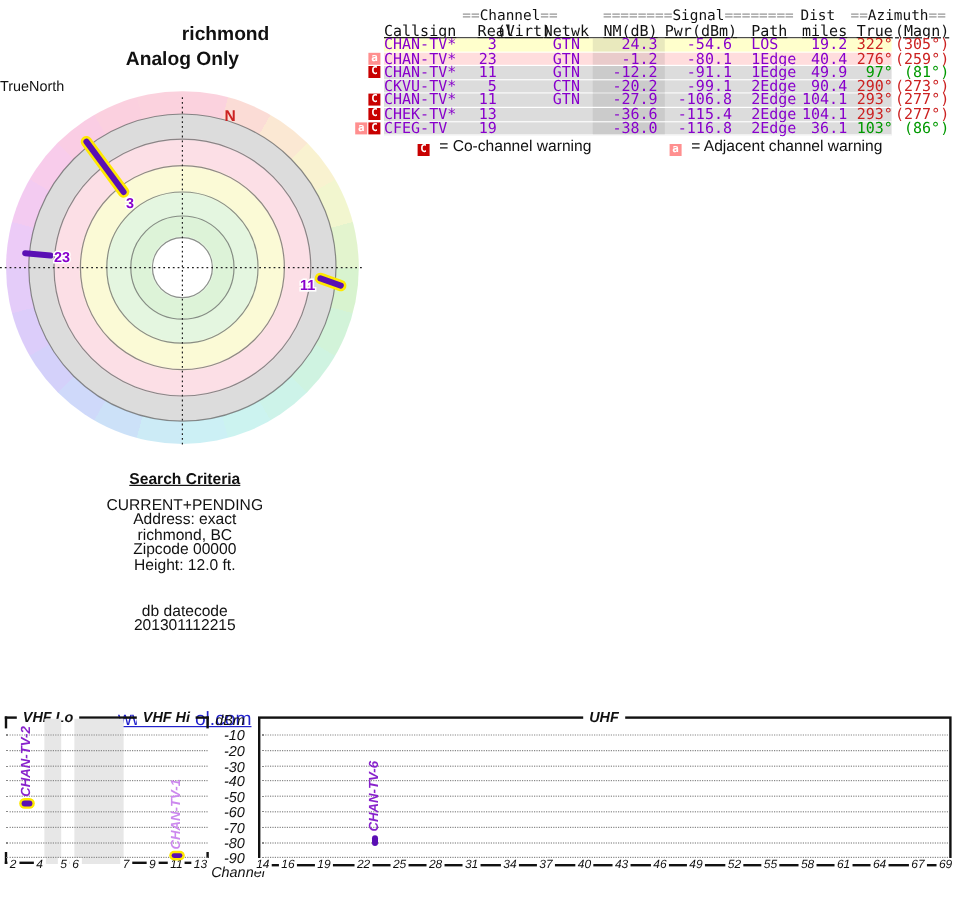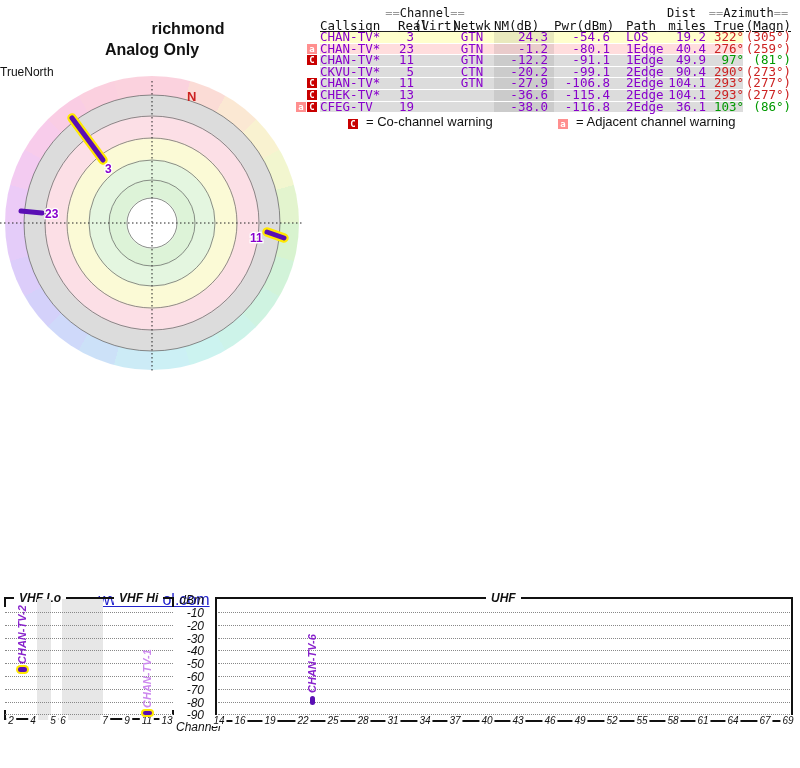--- a/index.html
+++ b/index.html
@@ -115,29 +115,30 @@
           <line x1="267" y1="156" x2="284" y2="162" stroke="#ffe800" stroke-width="9.5" stroke-linecap="round"></line>
           <line x1="267" y1="156" x2="284" y2="162" stroke="#5a0fb4" stroke-width="5" stroke-linecap="round"></line>
           <text x="250" y="166" font-size="12" font-weight="bold" fill="#8800cc" stroke="#fff" stroke-width="2.5" paint-order="stroke">11</text>
         </g>
     </svg>
   </div>
 
   <div class="sig-table">
     <div class="tgroups">
       <span class="gh gh-channel"><span class="eq">==</span><span>Channel</span><span class="eq">==</span></span>
+      <span class="gh gh-signal"><span class="eq">========</span><span>Signal</span><span class="eq">========</span></span>
       <span class="gh gh-dist">Dist</span>
       <span class="gh gh-azimuth"><span class="eq">==</span><span>Azimuth</span><span class="eq">==</span></span>
     </div>
     <div class="thead">
       <span class="c-call">Callsign</span>
       <span class="c-real">Real</span>
       <span class="c-virt" style="text-align:right;">(Virt)</span>
       <span class="c-net">Netwk</span>
-      <span style="text-align:left;padding-right:6px;text-decoration:underline;">NM(dB)</span>
+      <span style="text-align:right;padding-right:6px;text-decoration:underline;">NM(dB)</span>
       <span class="c-pwr">Pwr(dBm)</span>
       <span style="text-align:left;padding-left:16px;">Path</span>
       <span class="c-miles">miles</span>
       <span class="c-true">True</span>
       <span class="c-magn">(Magn)</span>
     </div>
     <div id="tbody">
         <div class="trow bg-yellow">
           <span class="c-call">CHAN-TV*</span>
           <span class="c-real">3</span>
@@ -239,20 +240,33 @@
           <span class="c-magn az-green">(86°)</span>
         </div>
       </div>
   </div>
 
   <div class="legend">
     <span class="leg-c"><span class="wicon w-C">C</span><span class="leg-txt">= Co-channel warning</span></span>
     <span class="leg-a"><span class="wicon w-a">a</span><span class="leg-txt">= Adjacent channel warning</span></span>
   </div>
 
+  <div class="search">
+    <div class="head">Search Criteria</div>
+    <div id="search-lines">
+        <div class="line">CURRENT+PENDING</div>
+        <div class="line">Address: exact</div>
+        <div class="line">richmond, BC</div>
+        <div class="line">Zipcode 00000</div>
+        <div class="line">Height: 12.0 ft.</div>
+        <div class="line gap"></div>
+        <div class="line">db datecode</div>
+        <div class="line">201301112215</div>
+      </div>
+  </div>
 
   <div class="tvlink">
     <a href="#">www.tvfool.com</a>
   </div>
 
   <div class="freq">
 
     <div class="hline" style="left:4px;top:16px;width:170px;"></div>
     <div class="hline" style="left:4px;top:137px;width:170px;"></div>
     <div class="vstub" style="left:4px;top:16px;height:10px;"></div>

